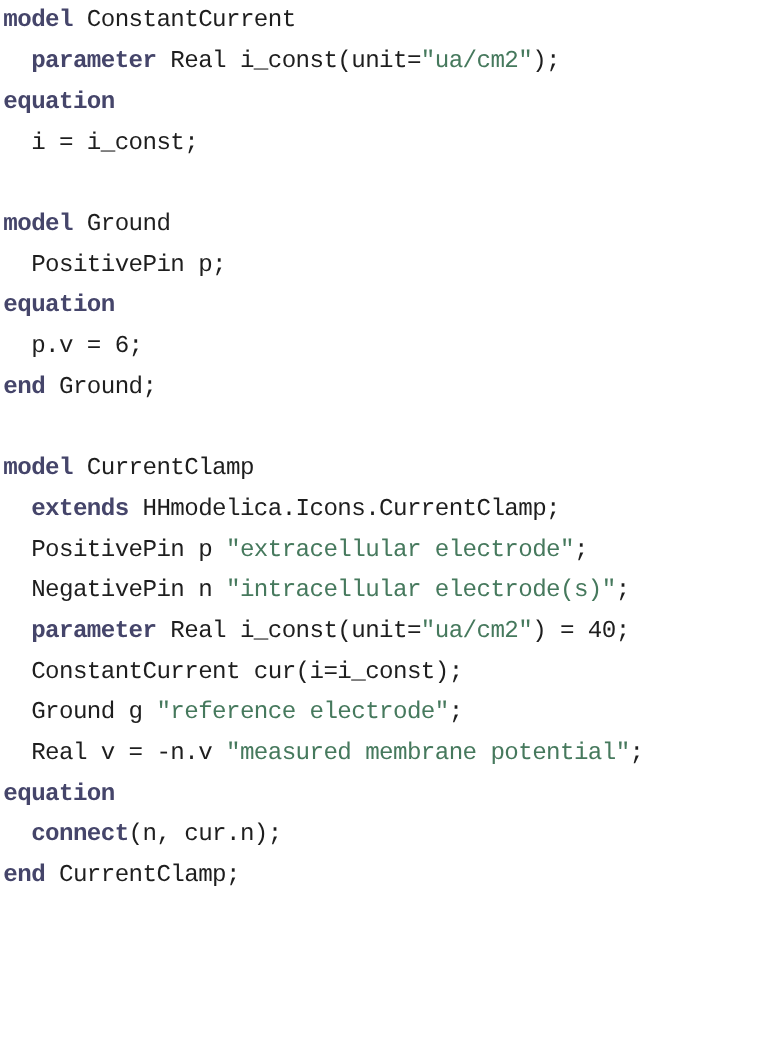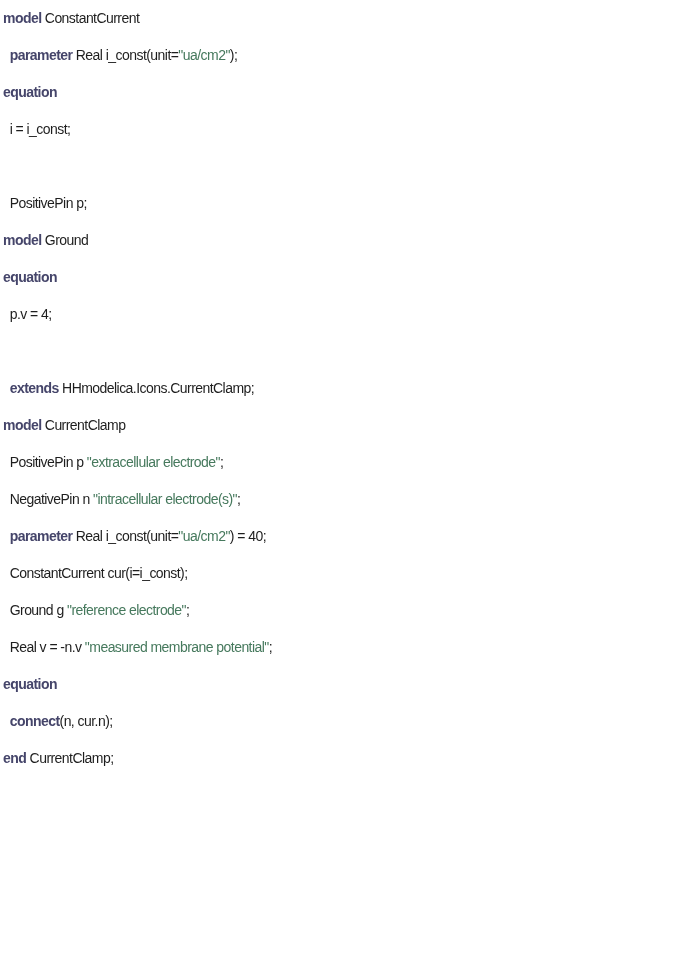--- a/index.html
+++ b/index.html
@@ -11,22 +11,22 @@
     width: 689px;
     height: 963px;
     overflow: hidden;
     font-family: "DejaVu Sans Mono", "Liberation Mono", monospace;
   }
   #code-listing {
     padding: 0px 0 0 3px;
     box-sizing: border-box;
   }
   .code-line {
-    font-family: Liberation Sans, sans-serif;
-    font-size: 14px;
+    font-family: Liberation Mono, monospace;
+    font-size: 22px;
     line-height: 37px;
     height: 37px;
     white-space: pre;
     color: #1e1e1e;
     letter-spacing: -0.55px;
   }
   .code-line.blank {
     height: 37px;
   }
   .tok-kw {
@@ -42,27 +42,28 @@
 </style>
 </head>
 <body>
 
 <div id="code-listing">
     <div class="code-line"><span class="tok-kw">model</span><span class="tok-plain"> ConstantCurrent</span></div>
     <div class="code-line"><span class="tok-plain">  </span><span class="tok-kw">parameter</span><span class="tok-plain"> Real i_const(unit=</span><span class="tok-str">"ua/cm2"</span><span class="tok-plain">);</span></div>
     <div class="code-line"><span class="tok-kw">equation</span></div>
     <div class="code-line"><span class="tok-plain">  i = i_const;</span></div>
     <div class="code-line blank"></div>
+    <div class="code-line"><span class="tok-kw">model</span><span class="tok-plain"> Ground</span></div>
     <div class="code-line"><span class="tok-plain">  PositivePin p;</span></div>
-    <div class="code-line"><span class="tok-kw">model</span><span class="tok-plain"> Ground</span></div>
     <div class="code-line"><span class="tok-kw">equation</span></div>
-    <div class="code-line"><span class="tok-plain">  p.v = 4;</span></div>
+    <div class="code-line"><span class="tok-plain">  p.v = 6;</span></div>
+    <div class="code-line"><span class="tok-kw">end</span><span class="tok-plain"> Ground;</span></div>
     <div class="code-line blank"></div>
+    <div class="code-line"><span class="tok-kw">model</span><span class="tok-plain"> CurrentClamp</span></div>
     <div class="code-line"><span class="tok-plain">  </span><span class="tok-kw">extends</span><span class="tok-plain"> HHmodelica.Icons.CurrentClamp;</span></div>
-    <div class="code-line"><span class="tok-kw">model</span><span class="tok-plain"> CurrentClamp</span></div>
     <div class="code-line"><span class="tok-plain">  PositivePin p </span><span class="tok-str">"extracellular electrode"</span><span class="tok-plain">;</span></div>
     <div class="code-line"><span class="tok-plain">  NegativePin n </span><span class="tok-str">"intracellular electrode(s)"</span><span class="tok-plain">;</span></div>
     <div class="code-line"><span class="tok-plain">  </span><span class="tok-kw">parameter</span><span class="tok-plain"> Real i_const(unit=</span><span class="tok-str">"ua/cm2"</span><span class="tok-plain">) = 40;</span></div>
     <div class="code-line"><span class="tok-plain">  ConstantCurrent cur(i=i_const);</span></div>
     <div class="code-line"><span class="tok-plain">  Ground g </span><span class="tok-str">"reference electrode"</span><span class="tok-plain">;</span></div>
     <div class="code-line"><span class="tok-plain">  Real v = -n.v </span><span class="tok-str">"measured membrane potential"</span><span class="tok-plain">;</span></div>
     <div class="code-line"><span class="tok-kw">equation</span></div>
     <div class="code-line"><span class="tok-plain">  </span><span class="tok-kw">connect</span><span class="tok-plain">(n, cur.n);</span></div>
     <div class="code-line"><span class="tok-kw">end</span><span class="tok-plain"> CurrentClamp;</span></div>
   </div>

